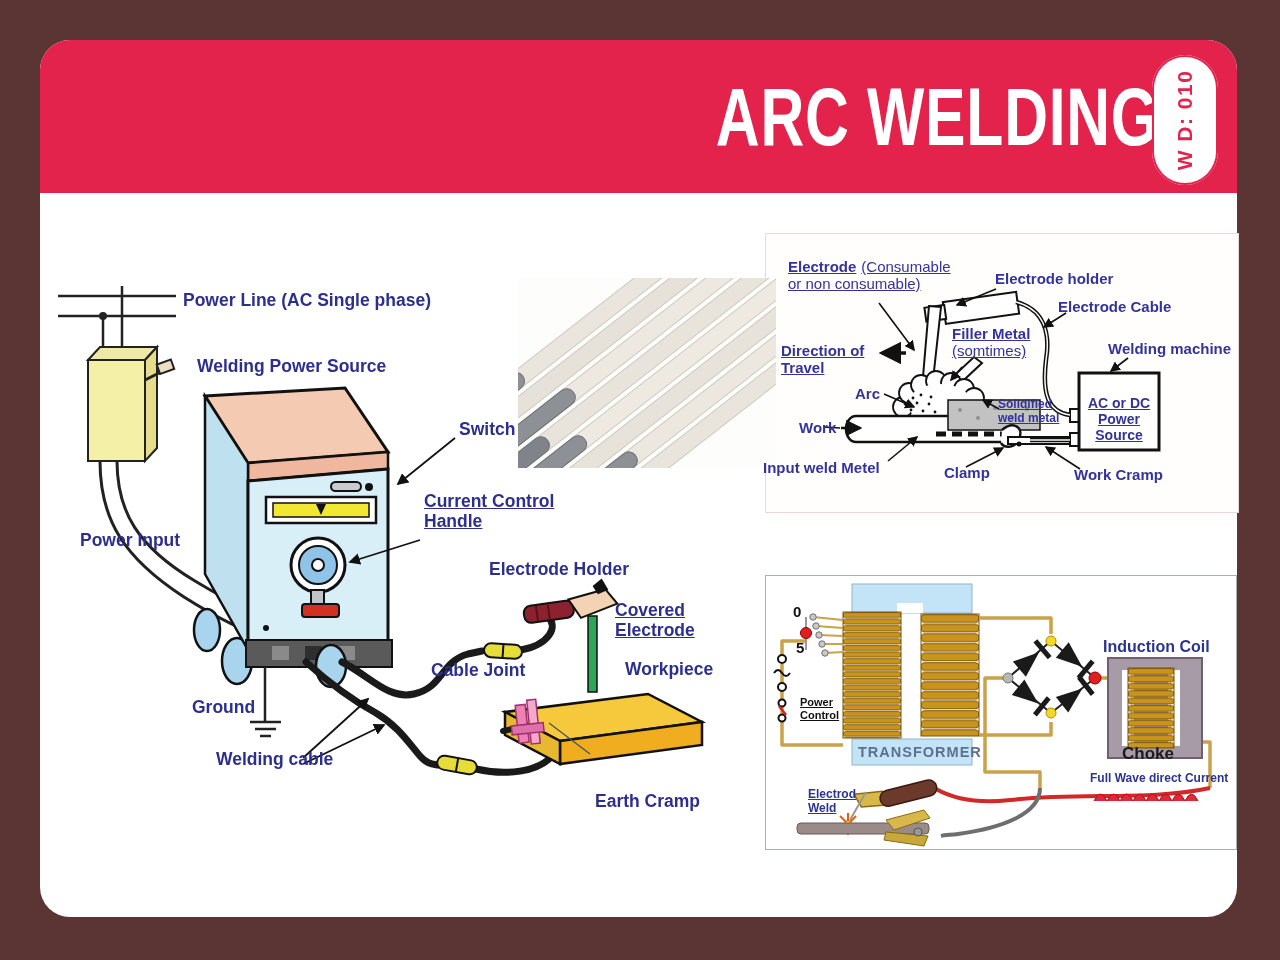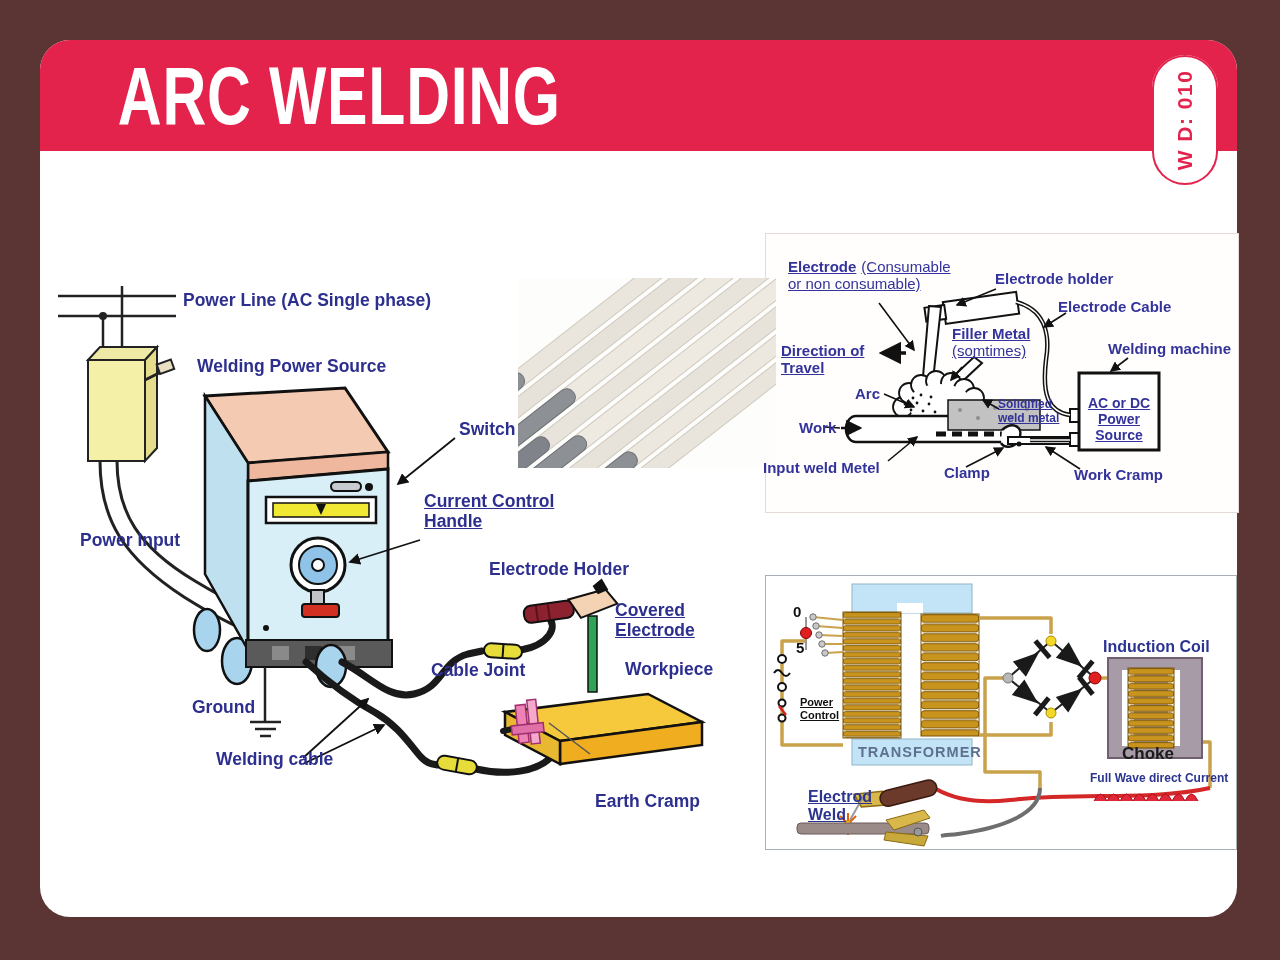--- a/index.html
+++ b/index.html
@@ -1,21 +1,21 @@
 <!DOCTYPE html>
 <html><head>
 <meta charset="utf-8">
 <style>
   html,body{margin:0;padding:0;background:#5A3534;}
   .page{position:relative;width:1280px;height:960px;background:#5A3534;overflow:hidden;
         font-family:"Liberation Sans",sans-serif;}
   .card{position:absolute;left:40px;top:40px;width:1197px;height:877px;background:#FFFFFF;
         border-radius:30px;}
-  .banner{position:absolute;left:40px;top:40px;width:1197px;height:111px;background:#E4234D;
-          border-radius:30px 30px 0 0;display:flex;align-items:center;justify-content:flex-start;}
+  .banner{position:absolute;left:40px;top:40px;width:1197px;height:153px;background:#E4234D;
+          border-radius:30px 30px 0 0;display:flex;align-items:center;justify-content:flex-end;}
   .banner-title{color:#FFFFFF;font-weight:bold;font-size:82px;letter-spacing:1px;
                 transform:scaleX(0.74);display:inline-block;white-space:nowrap;}
   .badge{position:absolute;left:1152px;top:55px;width:66px;height:130px;background:#FFFFFF;
          border-radius:33px;display:flex;align-items:center;justify-content:center;box-shadow:0 0 0 2px #E4234D inset;}
   .badge-text{transform:rotate(-90deg);white-space:nowrap;color:#E4234D;font-weight:bold;
               font-size:21px;letter-spacing:1.5px;}
   .panel{position:absolute;}
   .lbl{position:absolute;color:#2D2F8F;font-weight:bold;font-size:17.5px;line-height:1.12;white-space:nowrap;}
   .plbl{position:absolute;color:#33339B;font-weight:bold;font-size:15px;line-height:1.15;white-space:nowrap;}
   .wrap{white-space:normal;text-decoration:underline;}
@@ -396,21 +396,21 @@
   <div class="plbl" style="left:944px;top:464px;">Clamp</div>
   <div class="plbl" style="left:1074px;top:466px;">Work Cramp</div>
 
   <div class="plbl" style="left:793px;top:603px;color:#111;">0</div>
   <div class="plbl" style="left:796px;top:639px;color:#111;">5</div>
   <div class="plbl wrap" style="left:800px;top:696px;width:60px;font-size:11px;color:#111;">Power Control</div>
   <div class="plbl" style="left:858px;top:744px;font-size:14.5px;color:#5E7090;letter-spacing:1px;">TRANSFORMER</div>
   <div class="plbl" style="left:1103px;top:638px;font-size:16px;color:#2B3490;">Induction Coil</div>
   <div class="plbl" style="left:1122px;top:744px;font-size:17px;color:#1A1A1A;">Choke</div>
   <div class="plbl" style="left:1090px;top:772px;font-size:12px;color:#2B3490;">Full Wave direct Current</div>
-  <div class="plbl wrap" style="left:808px;top:788px;width:78px;font-size:16px;color:#2B3490;">Electrod Weld</div>
+  <div class="plbl wrap" style="left:808px;top:788px;width:78px;font-size:12px;color:#2B3490;">Electrod Weld</div>
 
   <div class="banner">
     <span class="banner-title">ARC WELDING</span>
   </div>
   <div class="badge">
     <span class="badge-text">W D: 010</span>
   </div>
 
 </div>
 

